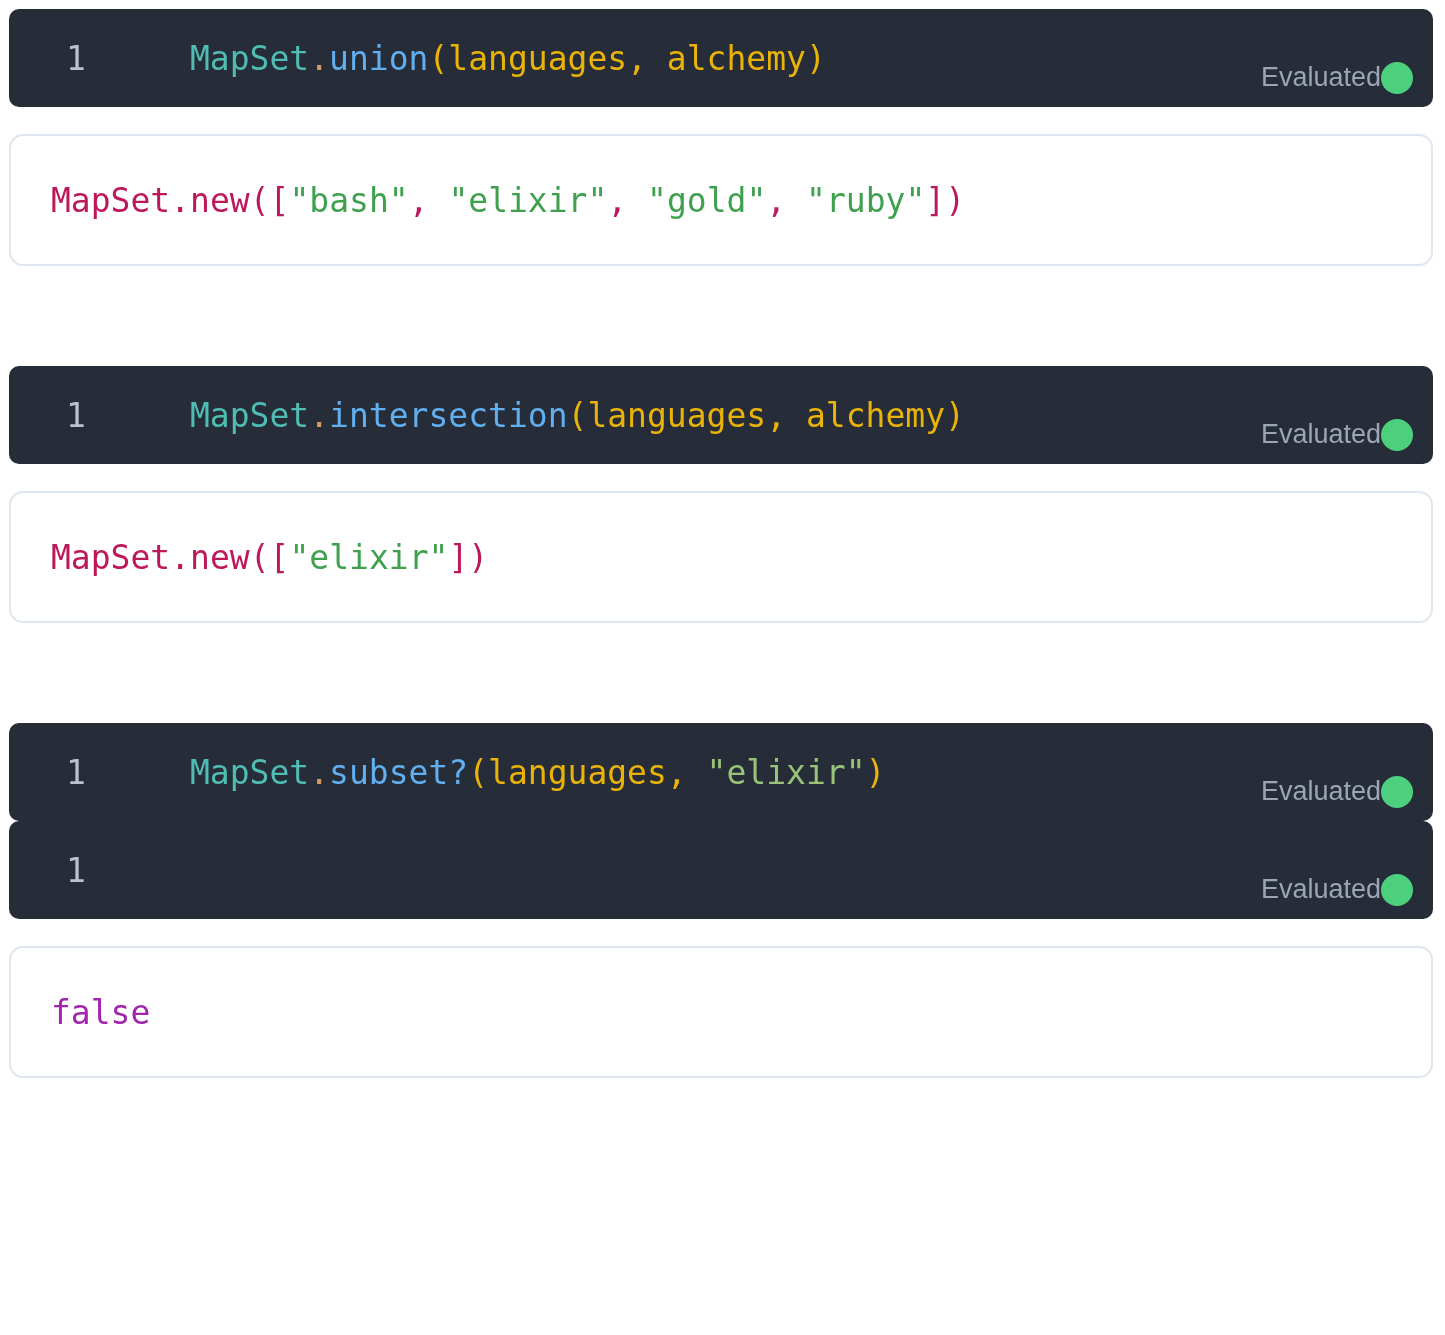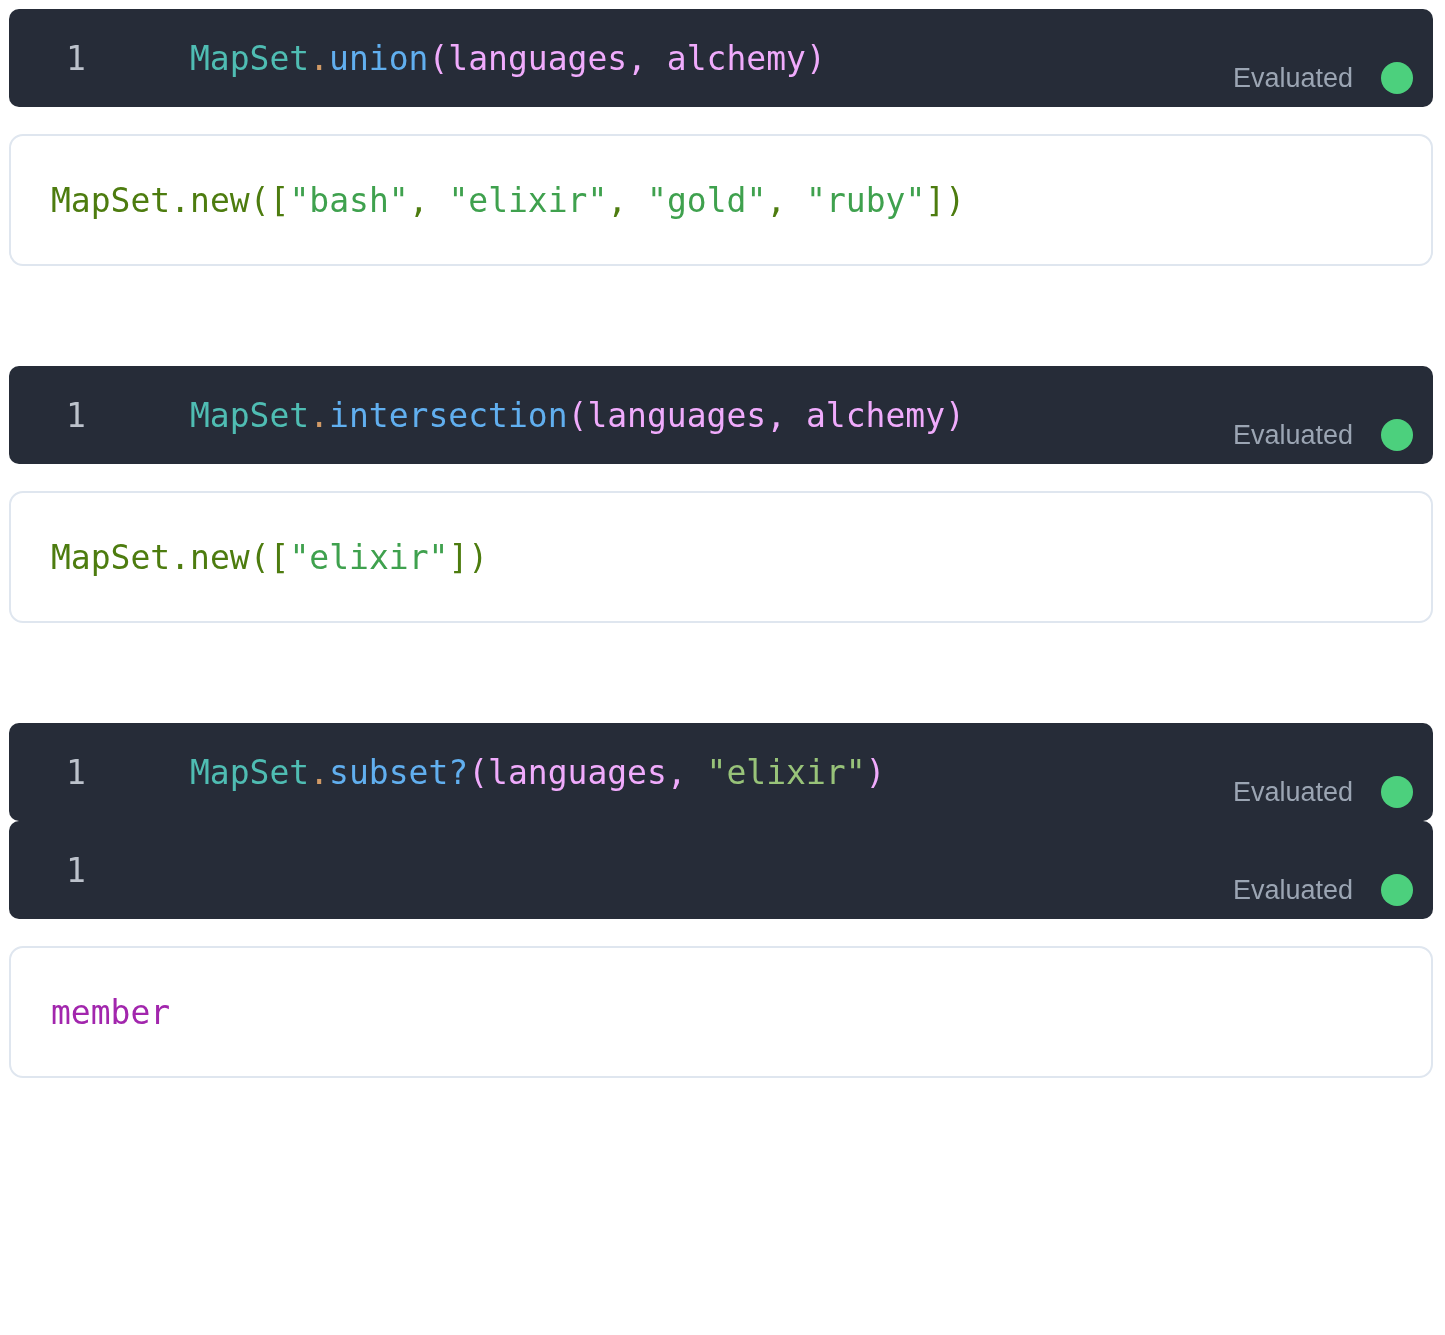--- a/index.html
+++ b/index.html
@@ -33,33 +33,31 @@
     width: 24px;
     text-align: center;
     margin-right: 54px;
     flex: 0 0 auto;
   }
   .code-line {
     font-family: "DejaVu Sans Mono", monospace;
     font-size: 33px;
     white-space: pre;
   }
-  .code-editor .tok-plain    { color: #f0abfc; }
+  .code-editor .tok-plain    { color: #eab308; }
   .code-editor .tok-alias    { color: #4fbdb3; margin-left: 48px; }
   .code-editor .tok-operator { color: #d19a66; }
   .code-editor .tok-function { color: #61afef; }
   .code-editor .tok-string   { color: #98c379; }
 
   .status {
     position: absolute;
     right: 20px;
     bottom: 13px;
     display: flex;
-    align-items: center;
-    gap: 28px;
   }
   .status-label {
     font-family: "Liberation Sans", sans-serif;
     font-size: 27px;
     color: #9ba5b3;
   }
   .status-dot {
     width: 32px;
     height: 32px;
     border-radius: 50%;
@@ -79,21 +77,21 @@
     align-items: center;
     padding-left: 40px;
     overflow: hidden;
   }
   .cell-section:last-child .output-box { margin-bottom: 0; }
   .output-code {
     font-family: "DejaVu Sans Mono", monospace;
     font-size: 33px;
     white-space: pre;
   }
-  .output-box .tok-plain   { color: #4d7c0f; }
+  .output-box .tok-plain   { color: #be185d; }
   .output-box .tok-string  { color: #3fa14e; }
   .output-box .tok-boolean { color: #a226ad; }
 </style>
 </head>
 <body>
 
 <div class="notebook">
 
   <section class="cell-section">
     <div class="code-editor">
@@ -136,17 +134,17 @@
 
   <section class="cell-section">
     <div class="code-editor">
       <span class="line-number">1</span>
       <div class="status">
         <span class="status-label">Evaluated</span>
         <span class="status-dot"></span>
       </div>
     </div>
     <div class="output-box">
-      <code class="output-code"><span class="tok-boolean">member</span></code>
+      <code class="output-code"><span class="tok-boolean">false</span></code>
     </div>
   </section>
 
 </div>
 
 </body></html>

